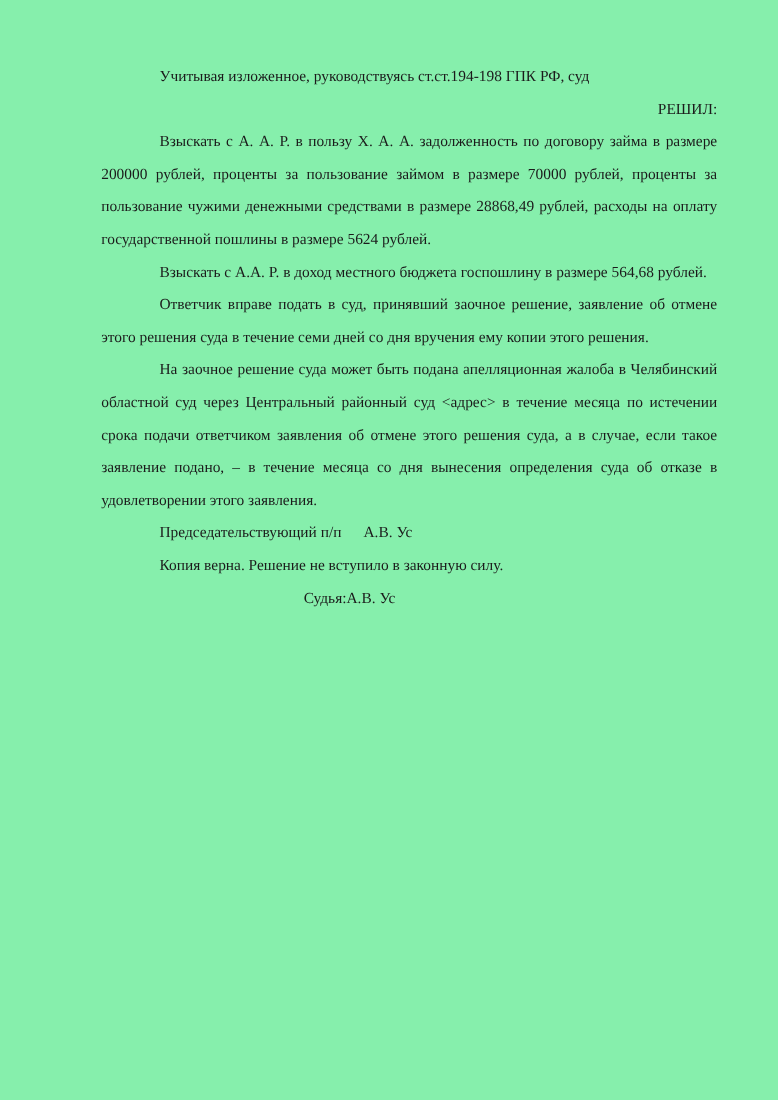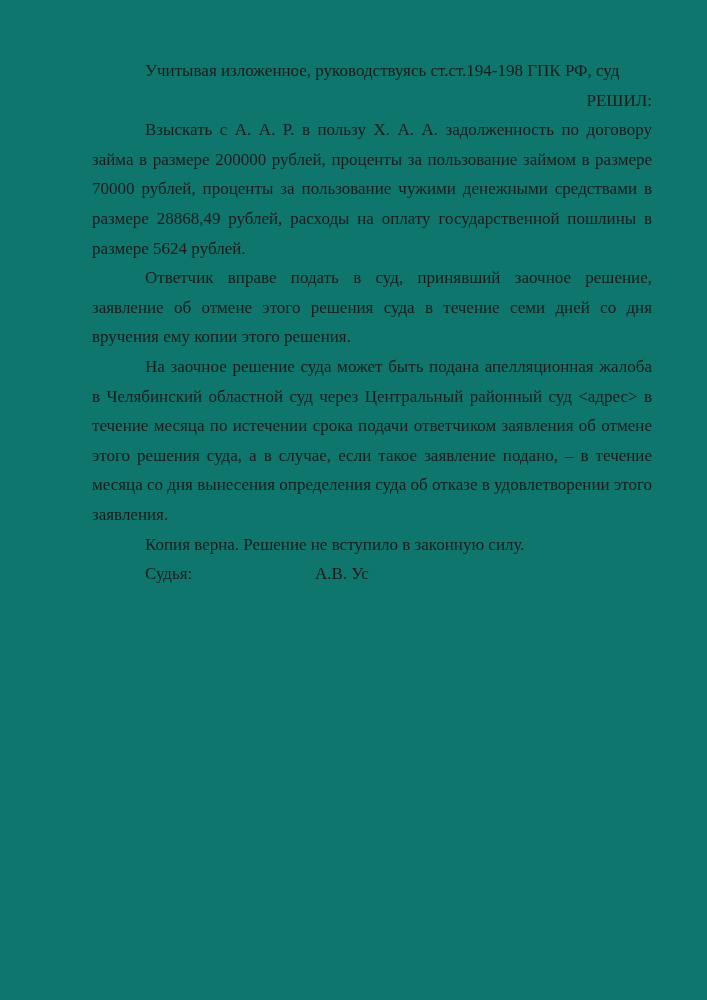--- a/index.html
+++ b/index.html
@@ -5,25 +5,25 @@
   html, body {
     margin: 0;
     padding: 0;
     background: #ffffff;
   }
   .page {
     position: relative;
     width: 707px;
     height: 1000px;
     margin: 0 auto;
-    background: #0f766e;
+    background: #86efac;
     box-sizing: border-box;
     padding: 56px 55px 0 92px;
     font-family: "Liberation Serif", "DejaVu Serif", serif;
-    font-size: 17px;
+    font-size: 14px;
     line-height: 29.6px;
     color: #1b1b1b;
     overflow: hidden;
   }
   .preamble {
     text-indent: 53px;
     text-align: left;
   }
   .heading {
     text-align: right;
@@ -35,43 +35,48 @@
     font-family: Liberation Serif, serif;
   }
   .sig-row {
     padding-left: 53px;
     text-align: left;
     white-space: nowrap;
   }
   .sig-label {
     display: inline-block;
     min-width: 170px;
+    text-align: right;
   }
   .presiding-name {
     display: inline-block;
     margin-left: 20px;
   }
 </style>
 </head>
 <body>
 
 <div class="page">
 
   <div class="preamble">Учитывая изложенное, руководствуясь ст.ст.194-198 ГПК РФ, суд</div>
 
   <div class="heading">РЕШИЛ:</div>
 
   <div class="para">Взыскать с А. А. Р. в пользу Х. А. А. задолженность по договору займа в размере 200000 рублей, проценты за пользование займом в размере 70000 рублей, проценты за пользование чужими денежными средствами в размере 28868,49 рублей, расходы на оплату государственной пошлины в размере 5624 рублей.</div>
 
 
+  <div class="para">Взыскать с А.А. Р. в доход местного бюджета госпошлину в размере 564,68 рублей.</div>
 
   <div class="para">Ответчик вправе подать в суд, принявший заочное решение, заявление об отмене этого решения суда в течение семи дней со дня вручения ему копии этого решения.</div>
 
   <div class="para">На заочное решение суда может быть подана апелляционная жалоба в Челябинский областной суд через Центральный районный суд &lt;адрес&gt; в течение месяца по истечении срока подачи ответчиком заявления об отмене этого решения суда, а в случае, если такое заявление подано, – в течение месяца со дня вынесения определения суда об отказе в удовлетворении этого заявления.</div>
 
+  <div class="sig-row">
+    <span>Председательствующий п/п</span><span class="presiding-name">А.В. Ус</span>
+  </div>
 
   <div class="sig-row">Копия верна. Решение не вступило в законную силу.</div>
 
   <div class="sig-row">
     <span class="sig-label">Судья:</span><span>А.В. Ус</span>
   </div>
 
 
 </div>
 

